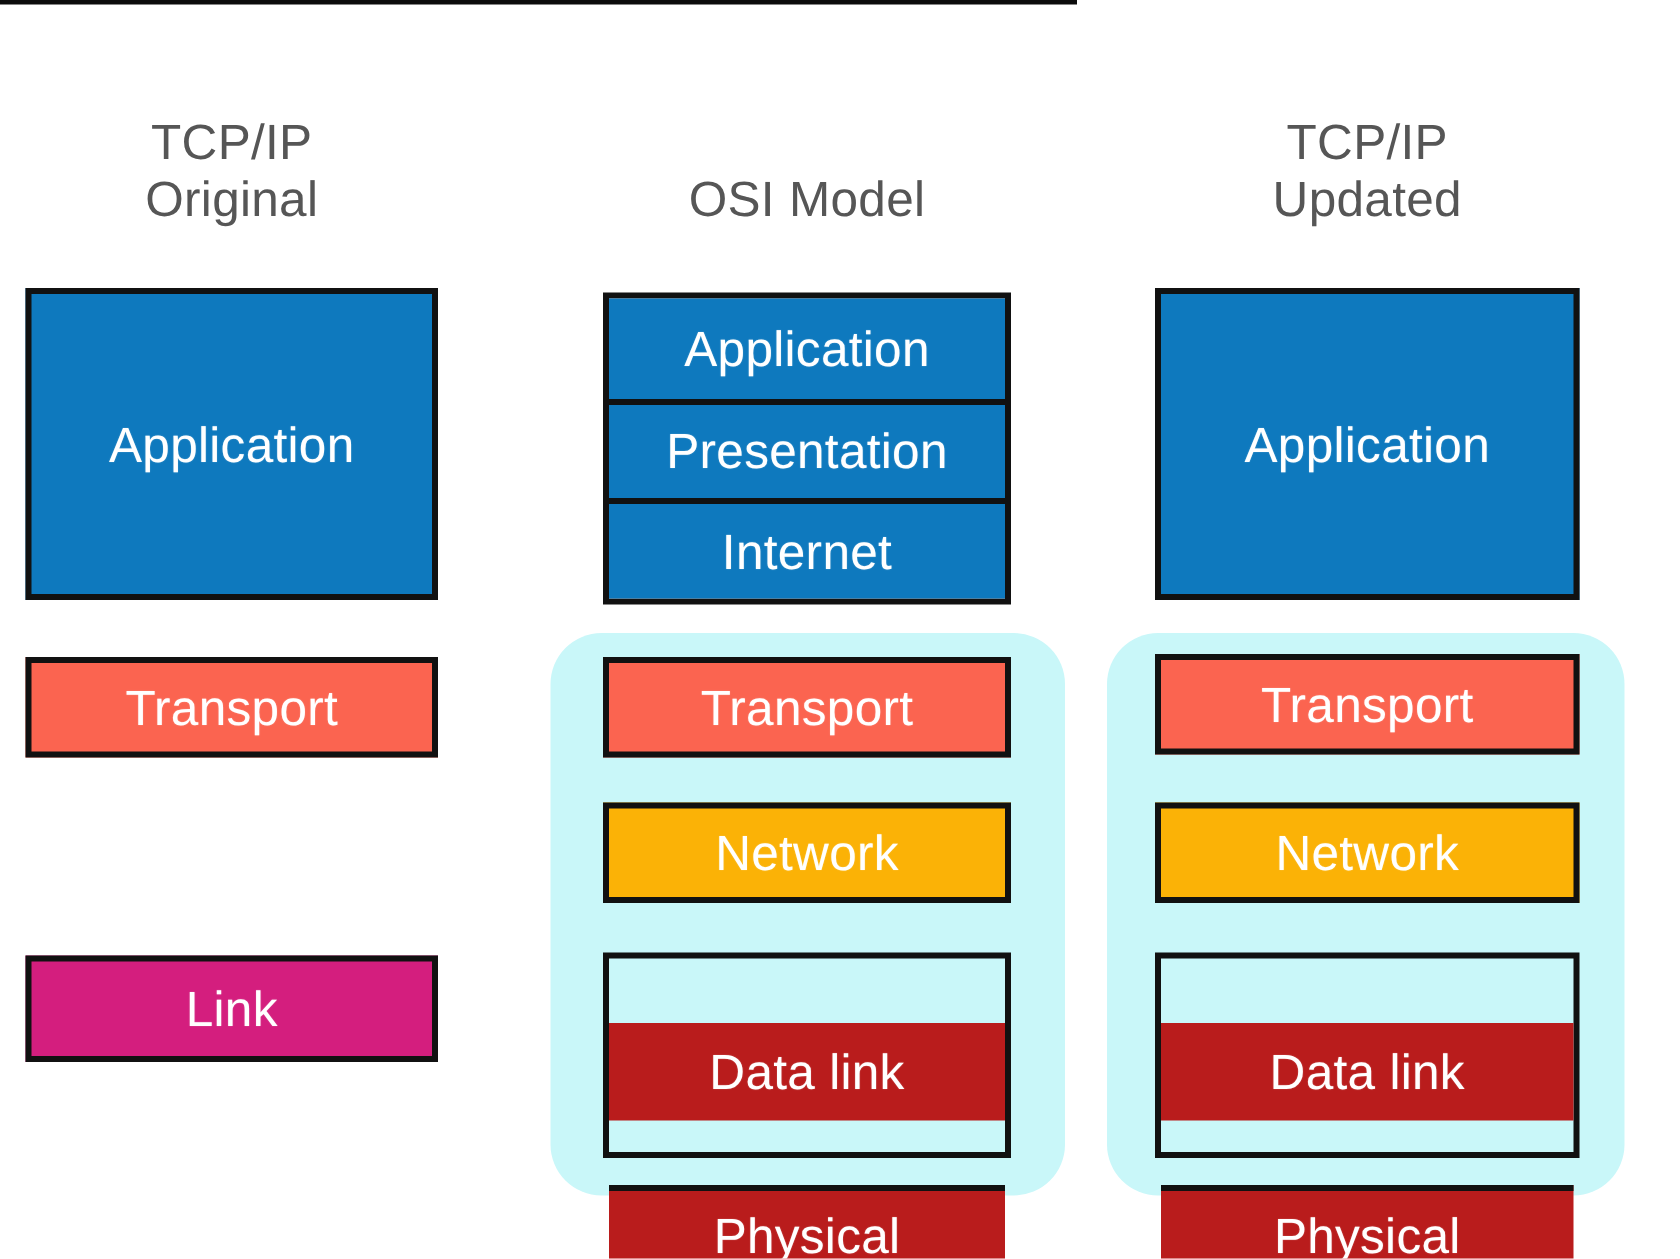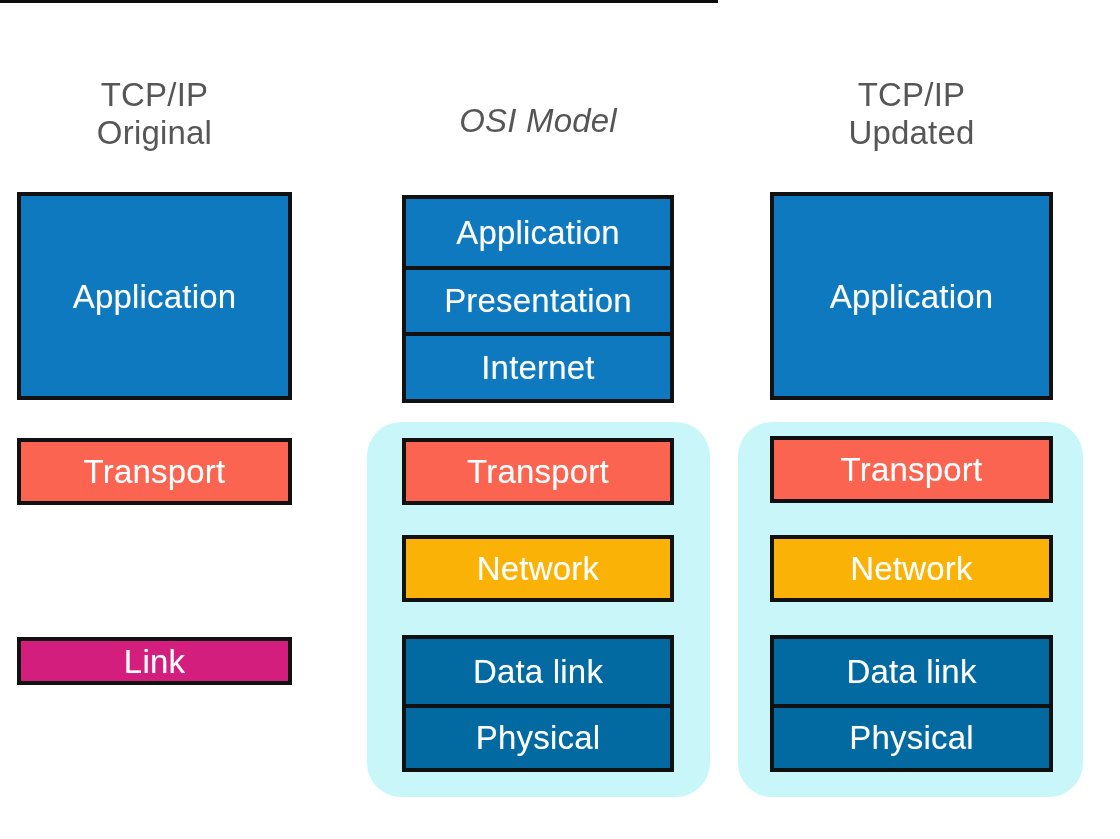--- a/index.html
+++ b/index.html
@@ -50,21 +50,21 @@
     width: 100%;
     text-align: center;
     color: #565656;
     font-size: 33px;
     line-height: 38px;
     font-weight: 400;
     letter-spacing: 0.2px;
     white-space: pre-line;
   }
   #col-tcpip-original .column-title { top: 76px; }
-  #col-osi .column-title           { top: 102px; font-style: italic; }
+  #col-osi .column-title           { top: 114px; }
   #col-tcpip-updated .column-title { top: 76px; }
 
   
   .highlight {
     position: absolute;
     background: #C9F7F9;
     border-radius: 34px;
   }
   #highlight-osi     { left: 367px; top: 422px; width: 343px; height: 375px; }
   #highlight-updated { left: 738px; top: 422px; width: 345px; height: 375px; }
@@ -101,27 +101,27 @@
     align-items: center;
     justify-content: center;
     color: #ffffff;
     font-size: 33px;
     line-height: 1;
     letter-spacing: 0.2px;
     text-shadow: 0 0 1px rgba(255,255,255,0.35);
   }
   .stack .seg + .seg { border-top: 4px solid #111111; }
   .stack.blue .seg    { background: #0E79BE; }
-  .stack.magenta .seg { background: #0369a1; }
+  .stack.magenta .seg { background: #b91c1c; margin-top: 43px; }
 
   
   #layer-c1-application { left: 17px;  top: 192px; width: 275px; height: 208px; }
   #layer-c1-transport   { left: 17px;  top: 438px; width: 275px; height: 67px;  }
   #layer-c1-internet    { left: 17px;  top: 537px; width: 275px; height: 67px;  }
-  #layer-c1-link        { left: 17px;  top: 637px; width: 275px; height: 48px; justify-content: center;  }
+  #layer-c1-link        { left: 17px;  top: 637px; width: 275px; height: 71px; justify-content: center;  }
 
   
   #stack-c2-upper       { left: 402px; top: 195px; width: 272px; height: 208px; }
   #stack-c2-upper .seg  { height: 66.6px; }
   #layer-c2-transport   { left: 402px; top: 438px; width: 272px; height: 67px;  }
   #layer-c2-network     { left: 402px; top: 535px; width: 272px; height: 67px;  }
   #stack-c2-lower       { left: 402px; top: 635px; width: 272px; height: 137px; }
   #stack-c2-lower .seg  { height: 64.5px; }
 
   

